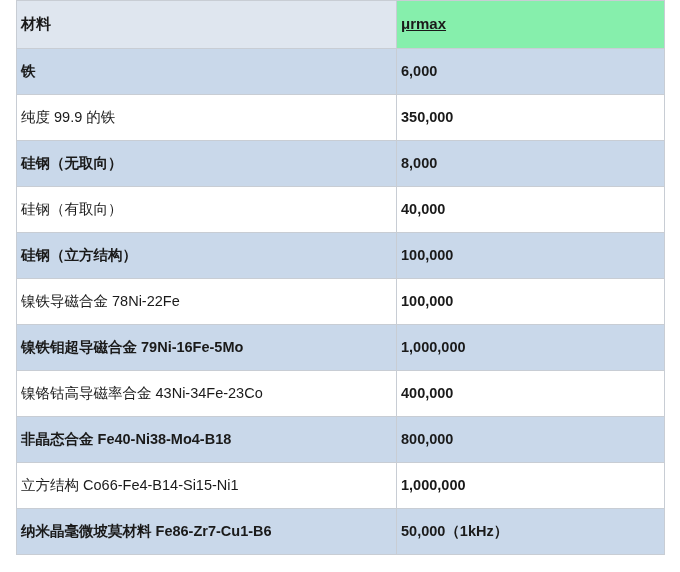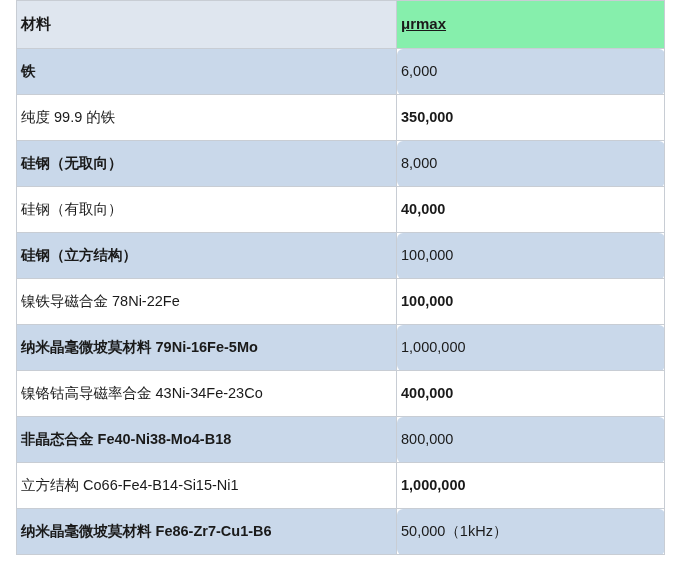--- a/index.html
+++ b/index.html
@@ -53,22 +53,21 @@
   td.value-cell {
     font-weight: bold;
   }
   td.material-cell {
     font-weight: normal;
   }
   tr.row-shaded td.material-cell {
     font-weight: bold;
   }
   tr.row-shaded td.value-cell {
-    font-weight: normal;
-    border-radius: 6px;
+    font-weight: bold;
   }
 </style>
 </head>
 <body>
 
 <div class="table-wrap">
   <table class="magnetic-table">
     <colgroup>
       <col class="col-material">
       <col class="col-value">
@@ -96,21 +95,21 @@
         </tr>
         <tr class="row-shaded">
           <td class="material-cell">硅钢（立方结构）</td>
           <td class="value-cell">100,000</td>
         </tr>
         <tr class="row-plain">
           <td class="material-cell">镍铁导磁合金 78Ni-22Fe</td>
           <td class="value-cell">100,000</td>
         </tr>
         <tr class="row-shaded">
-          <td class="material-cell">纳米晶毫微坡莫材料 79Ni-16Fe-5Mo</td>
+          <td class="material-cell">镍铁钼超导磁合金 79Ni-16Fe-5Mo</td>
           <td class="value-cell">1,000,000</td>
         </tr>
         <tr class="row-plain">
           <td class="material-cell">镍铬钴高导磁率合金 43Ni-34Fe-23Co</td>
           <td class="value-cell">400,000</td>
         </tr>
         <tr class="row-shaded">
           <td class="material-cell">非晶态合金 Fe40-Ni38-Mo4-B18</td>
           <td class="value-cell">800,000</td>
         </tr>

